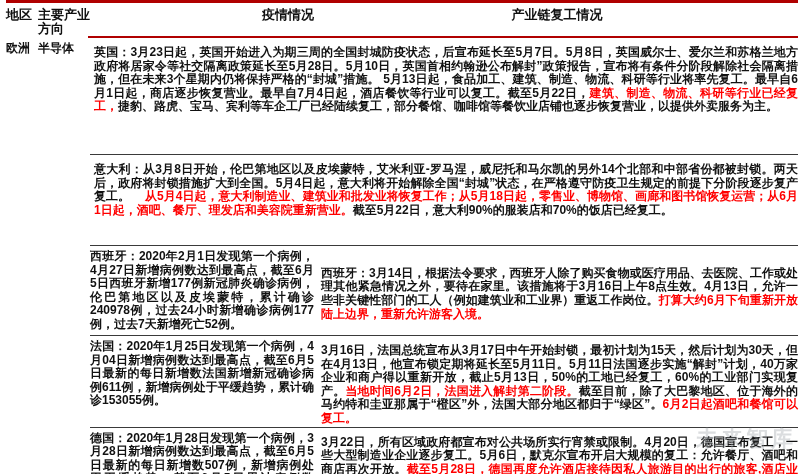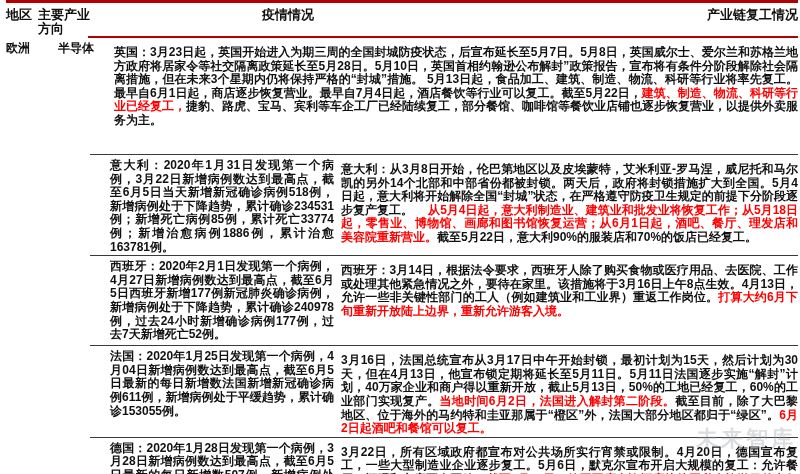--- a/index.html
+++ b/index.html
@@ -16,21 +16,21 @@
     display: flex;
     font-weight: bold;
     font-size: 13px;
     line-height: 14px;
     padding-top: 5px;
     min-height: 27px;
   }
   .h-region   { flex: 0 0 32px; }
   .h-industry { flex: 0 0 52px; }
   .h-epidemic { flex: 0 0 226px; text-align: center; position: relative; left: 85px; }
-  .h-resumption { flex: 1; text-align: right; }
+  .h-resumption { flex: 1; text-align: center; }
   .head-underline { margin-left: 82px; border-bottom: 2px solid #b00000; height: 0; }
   .row {
     display: flex;
     position: relative;
     font-size: 12px;
     line-height: 13.6px;
     font-weight: 600;
   }
   .row::after {
     content: "";
@@ -38,24 +38,24 @@
     left: 84px; right: 0; bottom: 0;
     border-bottom: 1px solid #3a3a3a;
   }
   .row:last-child::after { display: none; }
   #rows .row:nth-child(1) { min-height: 117px; }
   #rows .row:nth-child(2) { min-height: 91px; }
   #rows .row:nth-child(3) { min-height: 90px; }
   #rows .row:nth-child(4) { min-height: 85px; }
   #rows .row:nth-child(5) { min-height: 54px; }
   .c1 { flex: 0 0 32px; padding-top: 4px; }
-  .c2 { flex: 0 0 52px; padding-top: 4px; margin-left: 20px; }
+  .c2 { flex: 0 0 52px; padding-top: 4px; }
   .c3 { flex: 0 0 224px; padding: 4px 3px 2px 0; text-align: justify; }
   .c4 { flex: 1; padding: 8px 0 2px 4px; text-align: justify; }
-  .v-mid { display: flex; flex-direction: column; }
+  .v-mid { display: flex; flex-direction: column; justify-content: center; }
   .watermark {
     position: absolute;
     right: 4px; top: 424px;
     font-size: 22px;
     font-weight: bold;
     letter-spacing: 3px;
     color: #9aa0a6;
     opacity: 0.35;
     pointer-events: none;
   }
@@ -75,29 +75,28 @@
       <div class="row">
         <div class="c1">欧洲</div>
         <div class="c2">半导体</div>
         <div class="c4">
           <div><span>英国：3月23日起，英国开始进入为期三周的全国封城防疫状态，后宣布延长至5月7日。5月8日，英国威尔士、爱尔兰和苏格兰地方政府将居家令等社交隔离政策延长至5月28日。5月10日，英国首相约翰逊公布解封”政策报告，宣布将有条件分阶段解除社会隔离措施，但在未来3个星期内仍将保持严格的“封城”措施。 5月13日起，食品加工、建筑、制造、物流、科研等行业将率先复工。最早自6月1日起，商店逐步恢复营业。最早自7月4日起，酒店餐饮等行业可以复工。截至5月22日，</span><span style="color: rgb(255, 0, 0);">建筑、制造、物流、科研等行业已经复工，</span><span>捷豹、路虎、宝马、宾利等车企工厂已经陆续复工，部分餐馆、咖啡馆等餐饮业店铺也逐步恢复营业，以提供外卖服务为主。</span></div>
         </div>
       </div>
       <div class="row">
         <div class="c1"></div>
         <div class="c2"></div>
-        <div class="c3">意大利：2020年1月31日发现第一个病例，3月22日新增病例数达到最高点，截至6月5日当天新增新冠确诊病例518例，新增病例处于下降趋势，累计确诊234531例；新增死亡病例85例，累计死亡33774例；新增治愈病例1886例，累计治愈163781例。</div>
         <div class="c4">
           <div><span>意大利：从3月8日开始，伦巴第地区以及皮埃蒙特，艾米利亚-罗马涅，威尼托和马尔凯的另外14个北部和中部省份都被封锁。两天后，政府将封锁措施扩大到全国。5月4日起，意大利将开始解除全国“封城”状态，在严格遵守防疫卫生规定的前提下分阶段逐步复产复工。</span><span style="color: rgb(255, 0, 0); margin-left: 15px;">从5月4日起，意大利制造业、建筑业和批发业将恢复工作；从5月18日起，零售业、博物馆、画廊和图书馆恢复运营；从6月1日起，酒吧、餐厅、理发店和美容院重新营业。</span><span>截至5月22日，意大利90%的服装店和70%的饭店已经复工。</span></div>
         </div>
       </div>
       <div class="row">
         <div class="c1"></div>
         <div class="c2"></div>
-        <div class="c3">西班牙：2020年2月1日发现第一个病例，4月27日新增病例数达到最高点，截至6月5日西班牙新增177例新冠肺炎确诊病例，新增病例处于下降趋势，累计确诊240978例，过去24小时新增确诊病例177例，过去7天新增死亡52例。</div>
+        <div class="c3">西班牙：2020年2月1日发现第一个病例，4月27日新增病例数达到最高点，截至6月5日西班牙新增177例新冠肺炎确诊病例，伦巴第地区以及皮埃蒙特，累计确诊240978例，过去24小时新增确诊病例177例，过去7天新增死亡52例。</div>
         <div class="c4 v-mid">
           <div><span>西班牙：3月14日，根据法令要求，西班牙人除了购买食物或医疗用品、去医院、工作或处理其他紧急情况之外，要待在家里。该措施将于3月16日上午8点生效。4月13日，允许一些非关键性部门的工人（例如建筑业和工业界）重返工作岗位。</span><span style="color: rgb(255, 0, 0);">打算大约6月下旬重新开放陆上边界，重新允许游客入境。</span></div>
         </div>
       </div>
       <div class="row">
         <div class="c1"></div>
         <div class="c2"></div>
         <div class="c3">法国：2020年1月25日发现第一个病例，4月04日新增病例数达到最高点，截至6月5日最新的每日新增数法国新增新冠确诊病例611例，新增病例处于平缓趋势，累计确诊153055例。</div>
         <div class="c4">
           <div><span>3月16日，法国总统宣布从3月17日中午开始封锁，最初计划为15天，然后计划为30天，但在4月13日，他宣布锁定期将延长至5月11日。5月11日法国逐步实施“解封”计划，40万家企业和商户得以重新开放，截止5月13日，50%的工地已经复工，60%的工业部门实现复产。</span><span style="color: rgb(255, 0, 0);">当地时间6月2日，法国进入解封第二阶段。</span><span>截至目前，除了大巴黎地区、位于海外的马约特和圭亚那属于“橙区”外，法国大部分地区都归于“绿区”。</span><span style="color: rgb(255, 0, 0);">6月2日起酒吧和餐馆可以复工。</span></div>

